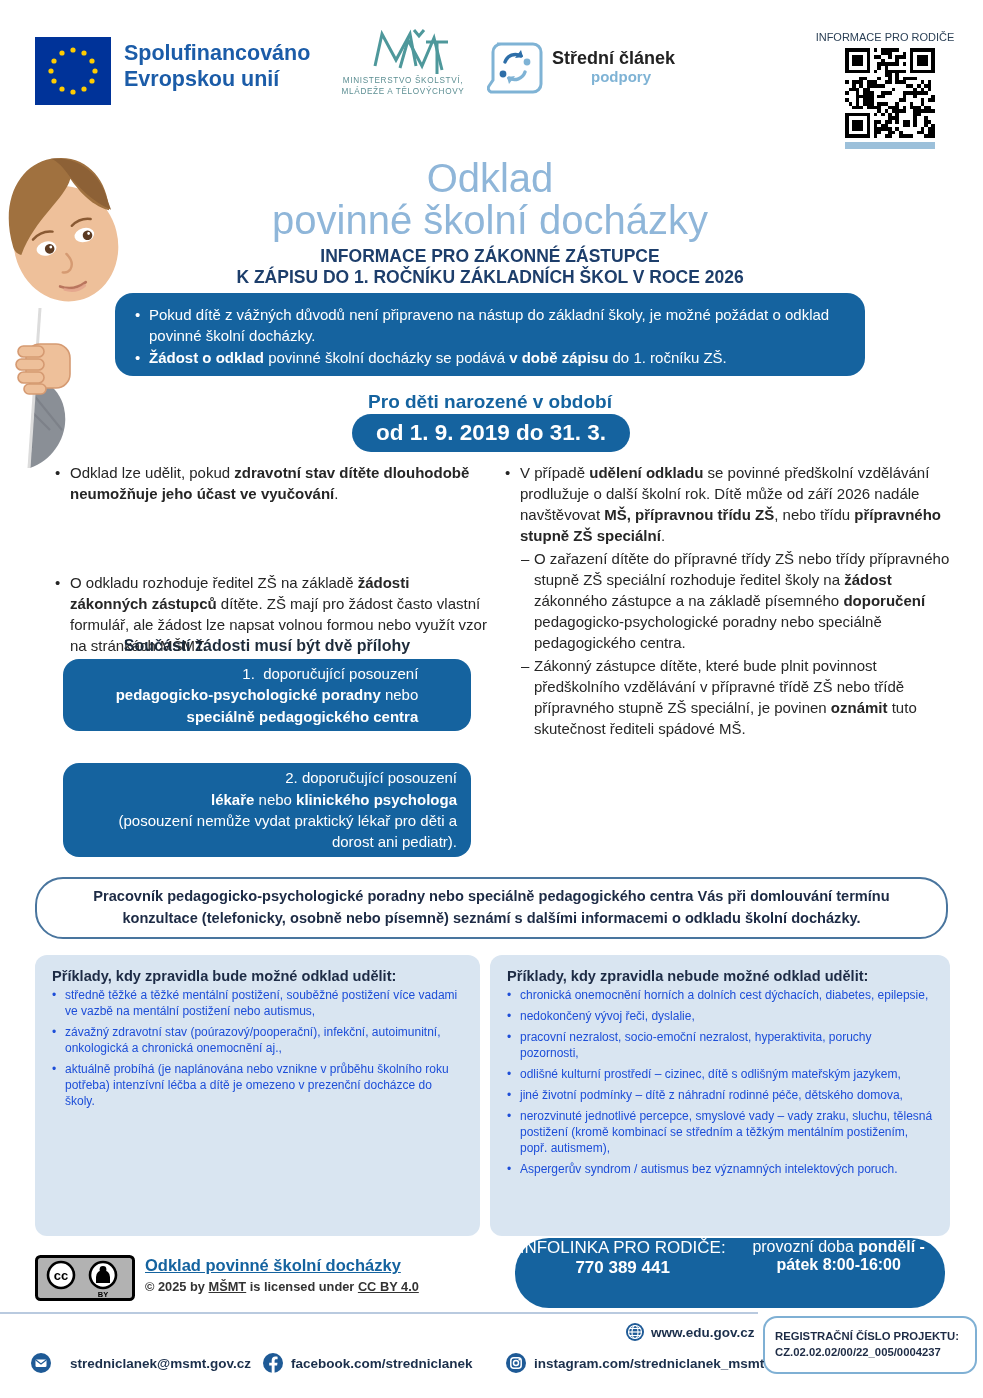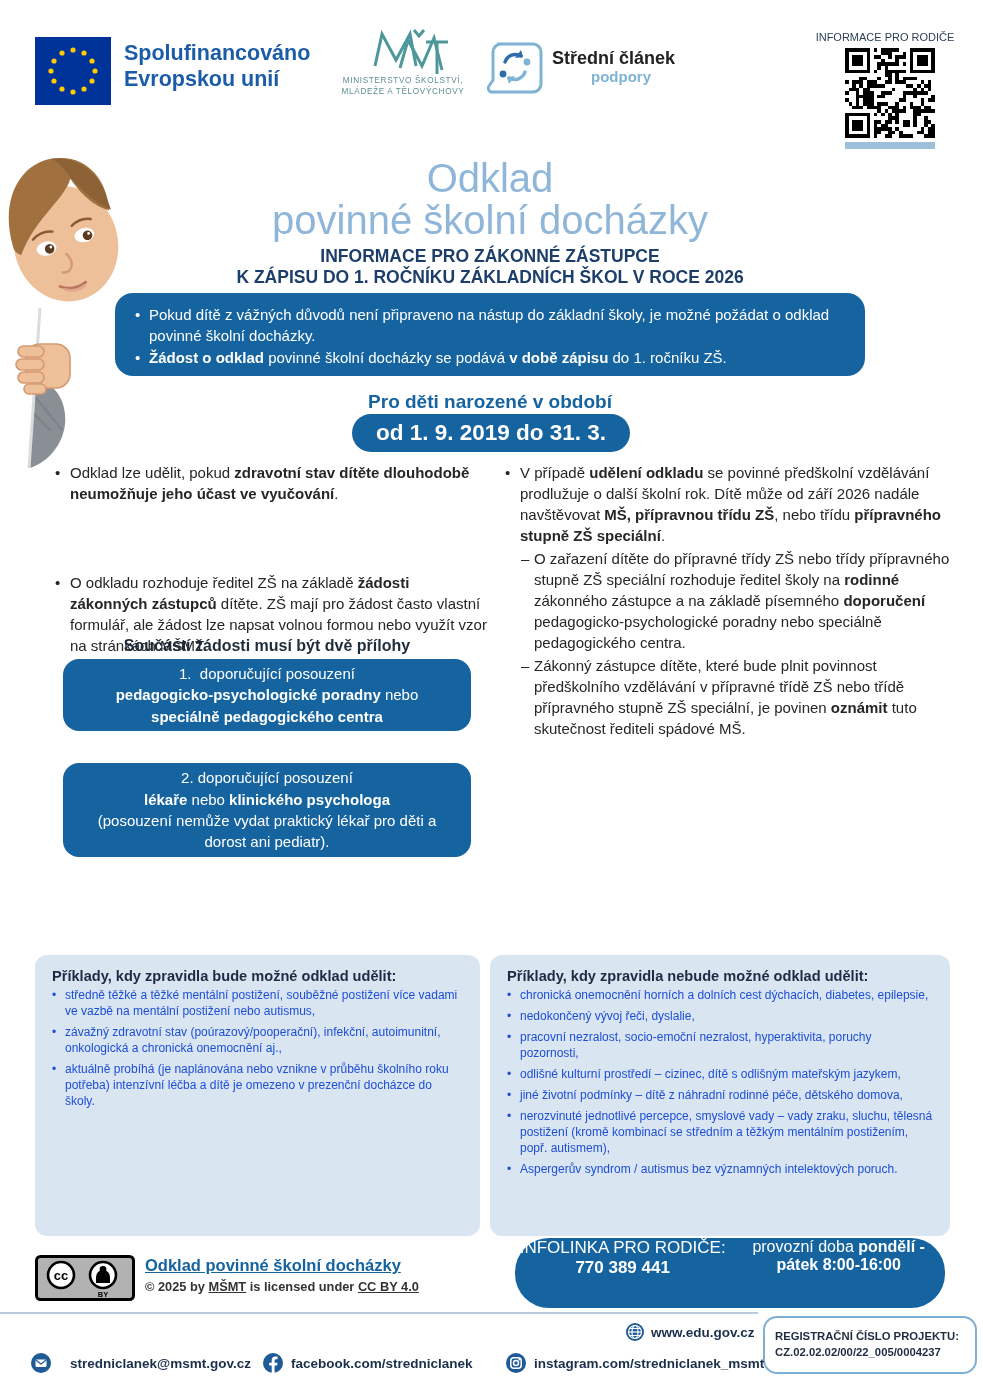--- a/index.html
+++ b/index.html
@@ -45,21 +45,21 @@
 
   
   .col-text { font-size:15px; line-height:1.40; color:#262626; }
   .blt { position:relative; padding-left:15px; }
   .blt::before { content:"•"; position:absolute; left:0; top:0; color:#262626; }
   .dash { position:relative; padding-left:13px; margin-top:2px; }
   .dash::before { content:"–"; position:absolute; left:0; top:0; }
   .lc-b1 { left:55px; top:462px; width:425px; }
   .lc-b2 { left:55px; top:530px; width:432px; }
   .att-heading { left:63px; top:637px; width:408px; text-align:center; font-size:16px; font-weight:bold; color:#1d2b3a; }
-  .att-box { background:#15639f; border-radius:16px; color:#fff; text-align:center;
+  .att-box { background:#15639f; border-radius:16px; color:#fff; text-align:right;
     font-size:15px; line-height:1.42; display:flex; align-items:center; justify-content:center; padding:8px 14px; }
   .att-1 { left:63px; top:659px; width:408px; height:72px; }
   .att-2 { left:63px; top:763px; width:408px; height:94px; }
   .rc { left:505px; top:462px; width:448px; }
   .rc-sub { margin-left:16px; }
 
   
   .consult { left:35px; top:877px; width:913px; height:62px; border:2px solid #49759e; border-radius:28px;
     display:flex; align-items:center; justify-content:center; text-align:center;
     font-size:14.6px; font-weight:bold; color:#1d2b45; line-height:1.5; padding:0 40px; background:#fff; }
@@ -431,25 +431,28 @@
   <div class="abs att-box att-1">
     <div>1.&nbsp; doporučující posouzení<br><b>pedagogicko-psychologické poradny</b> nebo<br><b>speciálně pedagogického centra</b></div>
   </div>
   <div class="abs att-box att-2">
     <div>2. doporučující posouzení<br><b>lékaře</b> nebo <b>klinického psychologa</b><br>(posouzení nemůže vydat praktický lékař pro děti a dorost ani pediatr).</div>
   </div>
 
   <div class="abs col-text rc">
     <div class="blt">V případě <b>udělení odkladu</b> se povinné předškolní vzdělávání prodlužuje o další školní rok. Dítě může od září 2026 nadále navštěvovat <b>MŠ, přípravnou třídu ZŠ</b>, nebo třídu <b>přípravného stupně ZŠ speciální</b>.</div>
     <div class="rc-sub">
-      <div class="dash">O zařazení dítěte do přípravné třídy ZŠ nebo třídy přípravného stupně ZŠ speciální rozhoduje ředitel školy na <b>rodinné</b> zákonného zástupce a na základě písemného <b>doporučení</b> pedagogicko-psychologické poradny nebo speciálně pedagogického centra.</div>
+      <div class="dash">O zařazení dítěte do přípravné třídy ZŠ nebo třídy přípravného stupně ZŠ speciální rozhoduje ředitel školy na <b>žádost</b> zákonného zástupce a na základě písemného <b>doporučení</b> pedagogicko-psychologické poradny nebo speciálně pedagogického centra.</div>
       <div class="dash">Zákonný zástupce dítěte, které bude plnit povinnost předškolního vzdělávání v přípravné třídě ZŠ nebo třídě přípravného stupně ZŠ speciální, je povinen <b>oznámit</b> tuto skutečnost řediteli spádové MŠ.</div>
     </div>
   </div>
 
+  <div class="abs consult">
+    <div>Pracovník pedagogicko-psychologické poradny nebo speciálně pedagogického centra Vás při domlouvání termínu konzultace (telefonicky, osobně nebo písemně) seznámí s dalšími informacemi o odkladu školní docházky.</div>
+  </div>
 
   <div class="abs ex-box ex-allow">
     <div class="ex-head">Příklady, kdy zpravidla bude možné odklad udělit:</div>
     <div class="ex-item">středně těžké a těžké mentální postižení, souběžné postižení více vadami ve vazbě na mentální postižení nebo autismus,</div>
     <div class="ex-item">závažný zdravotní stav (poúrazový/pooperační), infekční, autoimunitní, onkologická a chronická onemocnění aj.,</div>
     <div class="ex-item">aktuálně probíhá (je naplánována nebo vznikne v průběhu školního roku potřeba) intenzívní léčba a dítě je omezeno v prezenční docházce do školy.</div>
   </div>
   <div class="abs ex-box ex-deny">
     <div class="ex-head">Příklady, kdy zpravidla nebude možné odklad udělit:</div>
     <div class="ex-item">chronická onemocnění horních a dolních cest dýchacích, diabetes, epilepsie,</div>

